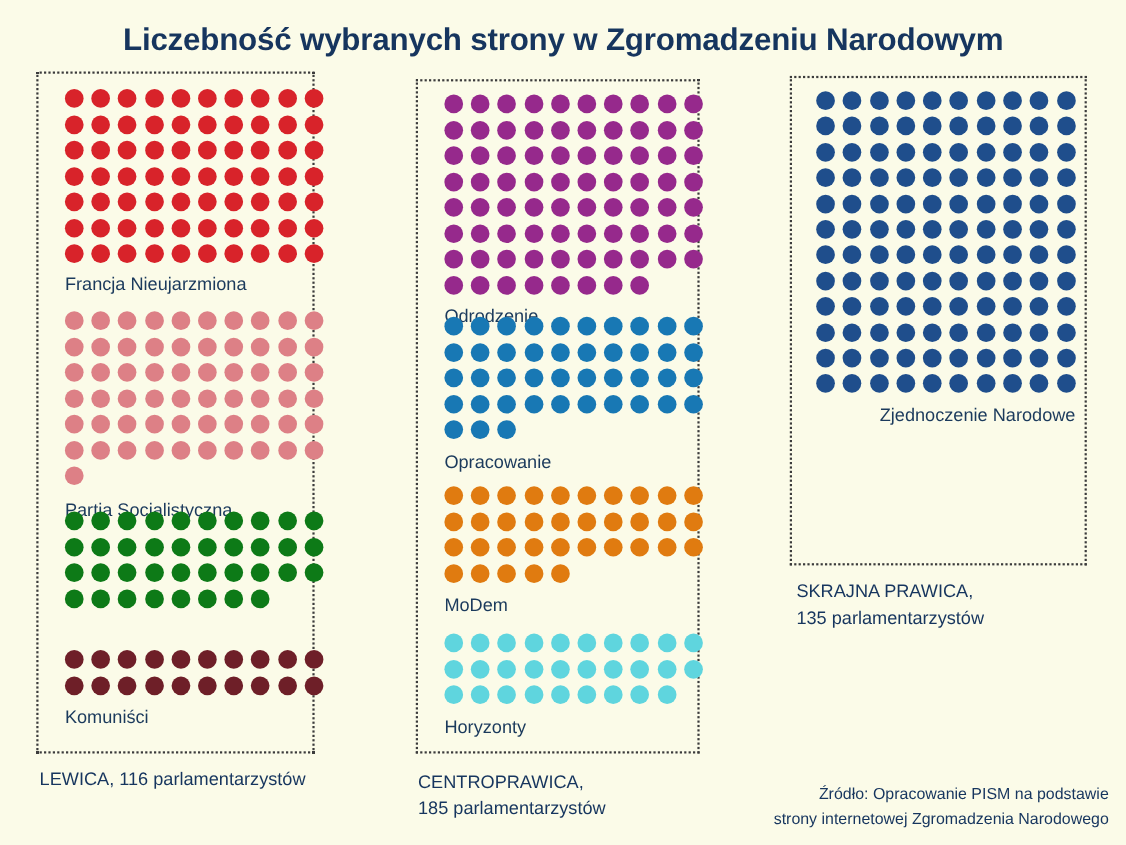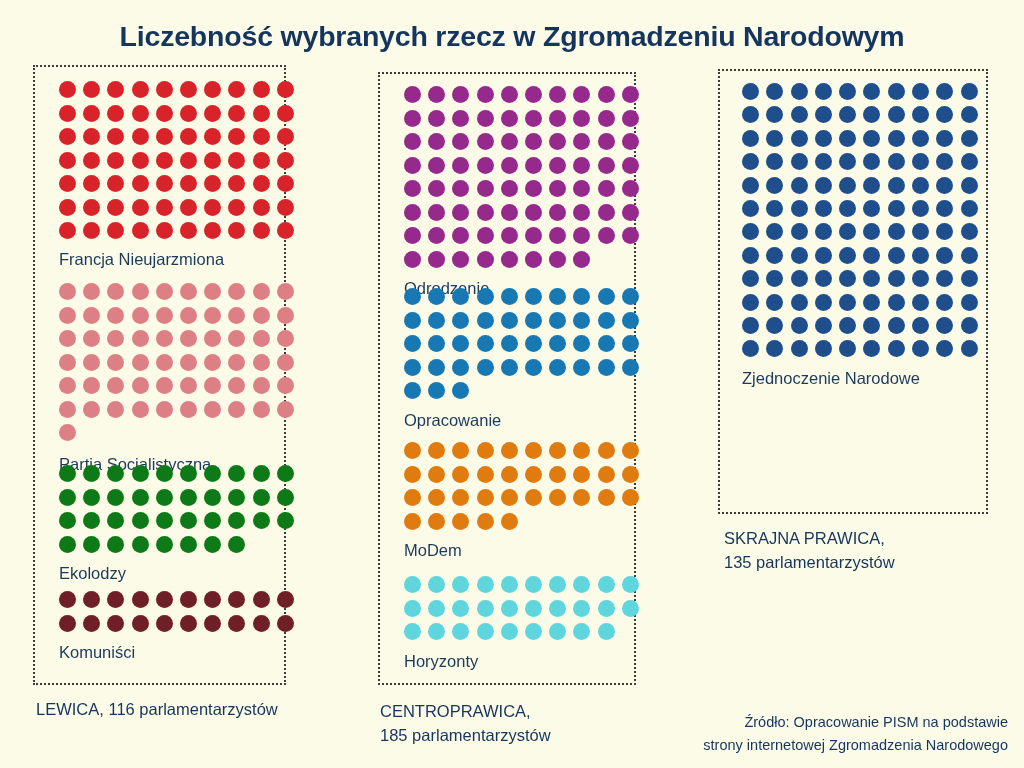--- a/index.html
+++ b/index.html
@@ -75,21 +75,21 @@
     line-height: 1.55;
     text-align: right;
     white-space: pre-line;
   }
 </style>
 </head>
 <body>
 
 <div id="infographic">
 
-  <div class="title">Liczebność wybranych rzecz w Zgromadzeniu Narodowym</div>
+  <div class="title">Liczebność wybranych strony w Zgromadzeniu Narodowym</div>
 
   <div class="panel" style="left:33px; top:65px; width:253px; height:620px;">
     <div class="panel-inner" id="panel-lewica">
         <div class="party-group" style="left: 24px; top: 14px;">
           <div class="dot-grid" style="width: 234.8px;">
             <div class="dot" style="width: 17px; height: 17px; background: rgb(216, 35, 42); margin-right: 7.2px; margin-bottom: 6.5px;"></div>
             <div class="dot" style="width: 17px; height: 17px; background: rgb(216, 35, 42); margin-right: 7.2px; margin-bottom: 6.5px;"></div>
             <div class="dot" style="width: 17px; height: 17px; background: rgb(216, 35, 42); margin-right: 7.2px; margin-bottom: 6.5px;"></div>
             <div class="dot" style="width: 17px; height: 17px; background: rgb(216, 35, 42); margin-right: 7.2px; margin-bottom: 6.5px;"></div>
             <div class="dot" style="width: 17px; height: 17px; background: rgb(216, 35, 42); margin-right: 7.2px; margin-bottom: 6.5px;"></div>
@@ -261,21 +261,20 @@
             <div class="dot" style="width: 17px; height: 17px; background: rgb(13, 122, 23); margin-right: 0px; margin-bottom: 6.5px;"></div>
             <div class="dot" style="width: 17px; height: 17px; background: rgb(13, 122, 23); margin-right: 7.2px; margin-bottom: 6.5px;"></div>
             <div class="dot" style="width: 17px; height: 17px; background: rgb(13, 122, 23); margin-right: 7.2px; margin-bottom: 6.5px;"></div>
             <div class="dot" style="width: 17px; height: 17px; background: rgb(13, 122, 23); margin-right: 7.2px; margin-bottom: 6.5px;"></div>
             <div class="dot" style="width: 17px; height: 17px; background: rgb(13, 122, 23); margin-right: 7.2px; margin-bottom: 6.5px;"></div>
             <div class="dot" style="width: 17px; height: 17px; background: rgb(13, 122, 23); margin-right: 7.2px; margin-bottom: 6.5px;"></div>
             <div class="dot" style="width: 17px; height: 17px; background: rgb(13, 122, 23); margin-right: 7.2px; margin-bottom: 6.5px;"></div>
             <div class="dot" style="width: 17px; height: 17px; background: rgb(13, 122, 23); margin-right: 7.2px; margin-bottom: 6.5px;"></div>
             <div class="dot" style="width: 17px; height: 17px; background: rgb(13, 122, 23); margin-right: 7.2px; margin-bottom: 6.5px;"></div>
           </div>
-          <div class="party-label" style="margin-top: 4px;">Ekolodzy</div>
         </div>
         <div class="party-group" style="left: 24px; top: 524px;">
           <div class="dot-grid" style="width: 234.8px;">
             <div class="dot" style="width: 17px; height: 17px; background: rgb(110, 31, 40); margin-right: 7.2px; margin-bottom: 6.5px;"></div>
             <div class="dot" style="width: 17px; height: 17px; background: rgb(110, 31, 40); margin-right: 7.2px; margin-bottom: 6.5px;"></div>
             <div class="dot" style="width: 17px; height: 17px; background: rgb(110, 31, 40); margin-right: 7.2px; margin-bottom: 6.5px;"></div>
             <div class="dot" style="width: 17px; height: 17px; background: rgb(110, 31, 40); margin-right: 7.2px; margin-bottom: 6.5px;"></div>
             <div class="dot" style="width: 17px; height: 17px; background: rgb(110, 31, 40); margin-right: 7.2px; margin-bottom: 6.5px;"></div>
             <div class="dot" style="width: 17px; height: 17px; background: rgb(110, 31, 40); margin-right: 7.2px; margin-bottom: 6.5px;"></div>
             <div class="dot" style="width: 17px; height: 17px; background: rgb(110, 31, 40); margin-right: 7.2px; margin-bottom: 6.5px;"></div>
@@ -504,21 +503,21 @@
             <div class="dot" style="width: 17px; height: 17px; background: rgb(95, 213, 222); margin-right: 7.2px; margin-bottom: 6.5px;"></div>
             <div class="dot" style="width: 17px; height: 17px; background: rgb(95, 213, 222); margin-right: 7.2px; margin-bottom: 6.5px;"></div>
           </div>
           <div class="party-label" style="margin-top: 4px;">Horyzonty</div>
         </div>
       </div>
   </div>
   <div class="bloc-label" style="left:380px; top:700px; width:280px;">CENTROPRAWICA,
 185 parlamentarzystów</div>
 
-  <div class="panel" style="left:718px; top:69px; width:270px; height:445px;">
+  <div class="panel" style="left:718px; top:69px; width:270px; height:445px;text-align:right;">
     <div class="panel-inner" id="panel-skrajna-prawica">
         <div class="party-group" style="left: 22px; top: 12px;">
           <div class="dot-grid" style="width: 235.7px;">
             <div class="dot" style="width: 17px; height: 17px; background: rgb(31, 78, 140); margin-right: 7.3px; margin-bottom: 6.4px;"></div>
             <div class="dot" style="width: 17px; height: 17px; background: rgb(31, 78, 140); margin-right: 7.3px; margin-bottom: 6.4px;"></div>
             <div class="dot" style="width: 17px; height: 17px; background: rgb(31, 78, 140); margin-right: 7.3px; margin-bottom: 6.4px;"></div>
             <div class="dot" style="width: 17px; height: 17px; background: rgb(31, 78, 140); margin-right: 7.3px; margin-bottom: 6.4px;"></div>
             <div class="dot" style="width: 17px; height: 17px; background: rgb(31, 78, 140); margin-right: 7.3px; margin-bottom: 6.4px;"></div>
             <div class="dot" style="width: 17px; height: 17px; background: rgb(31, 78, 140); margin-right: 7.3px; margin-bottom: 6.4px;"></div>
             <div class="dot" style="width: 17px; height: 17px; background: rgb(31, 78, 140); margin-right: 7.3px; margin-bottom: 6.4px;"></div>

